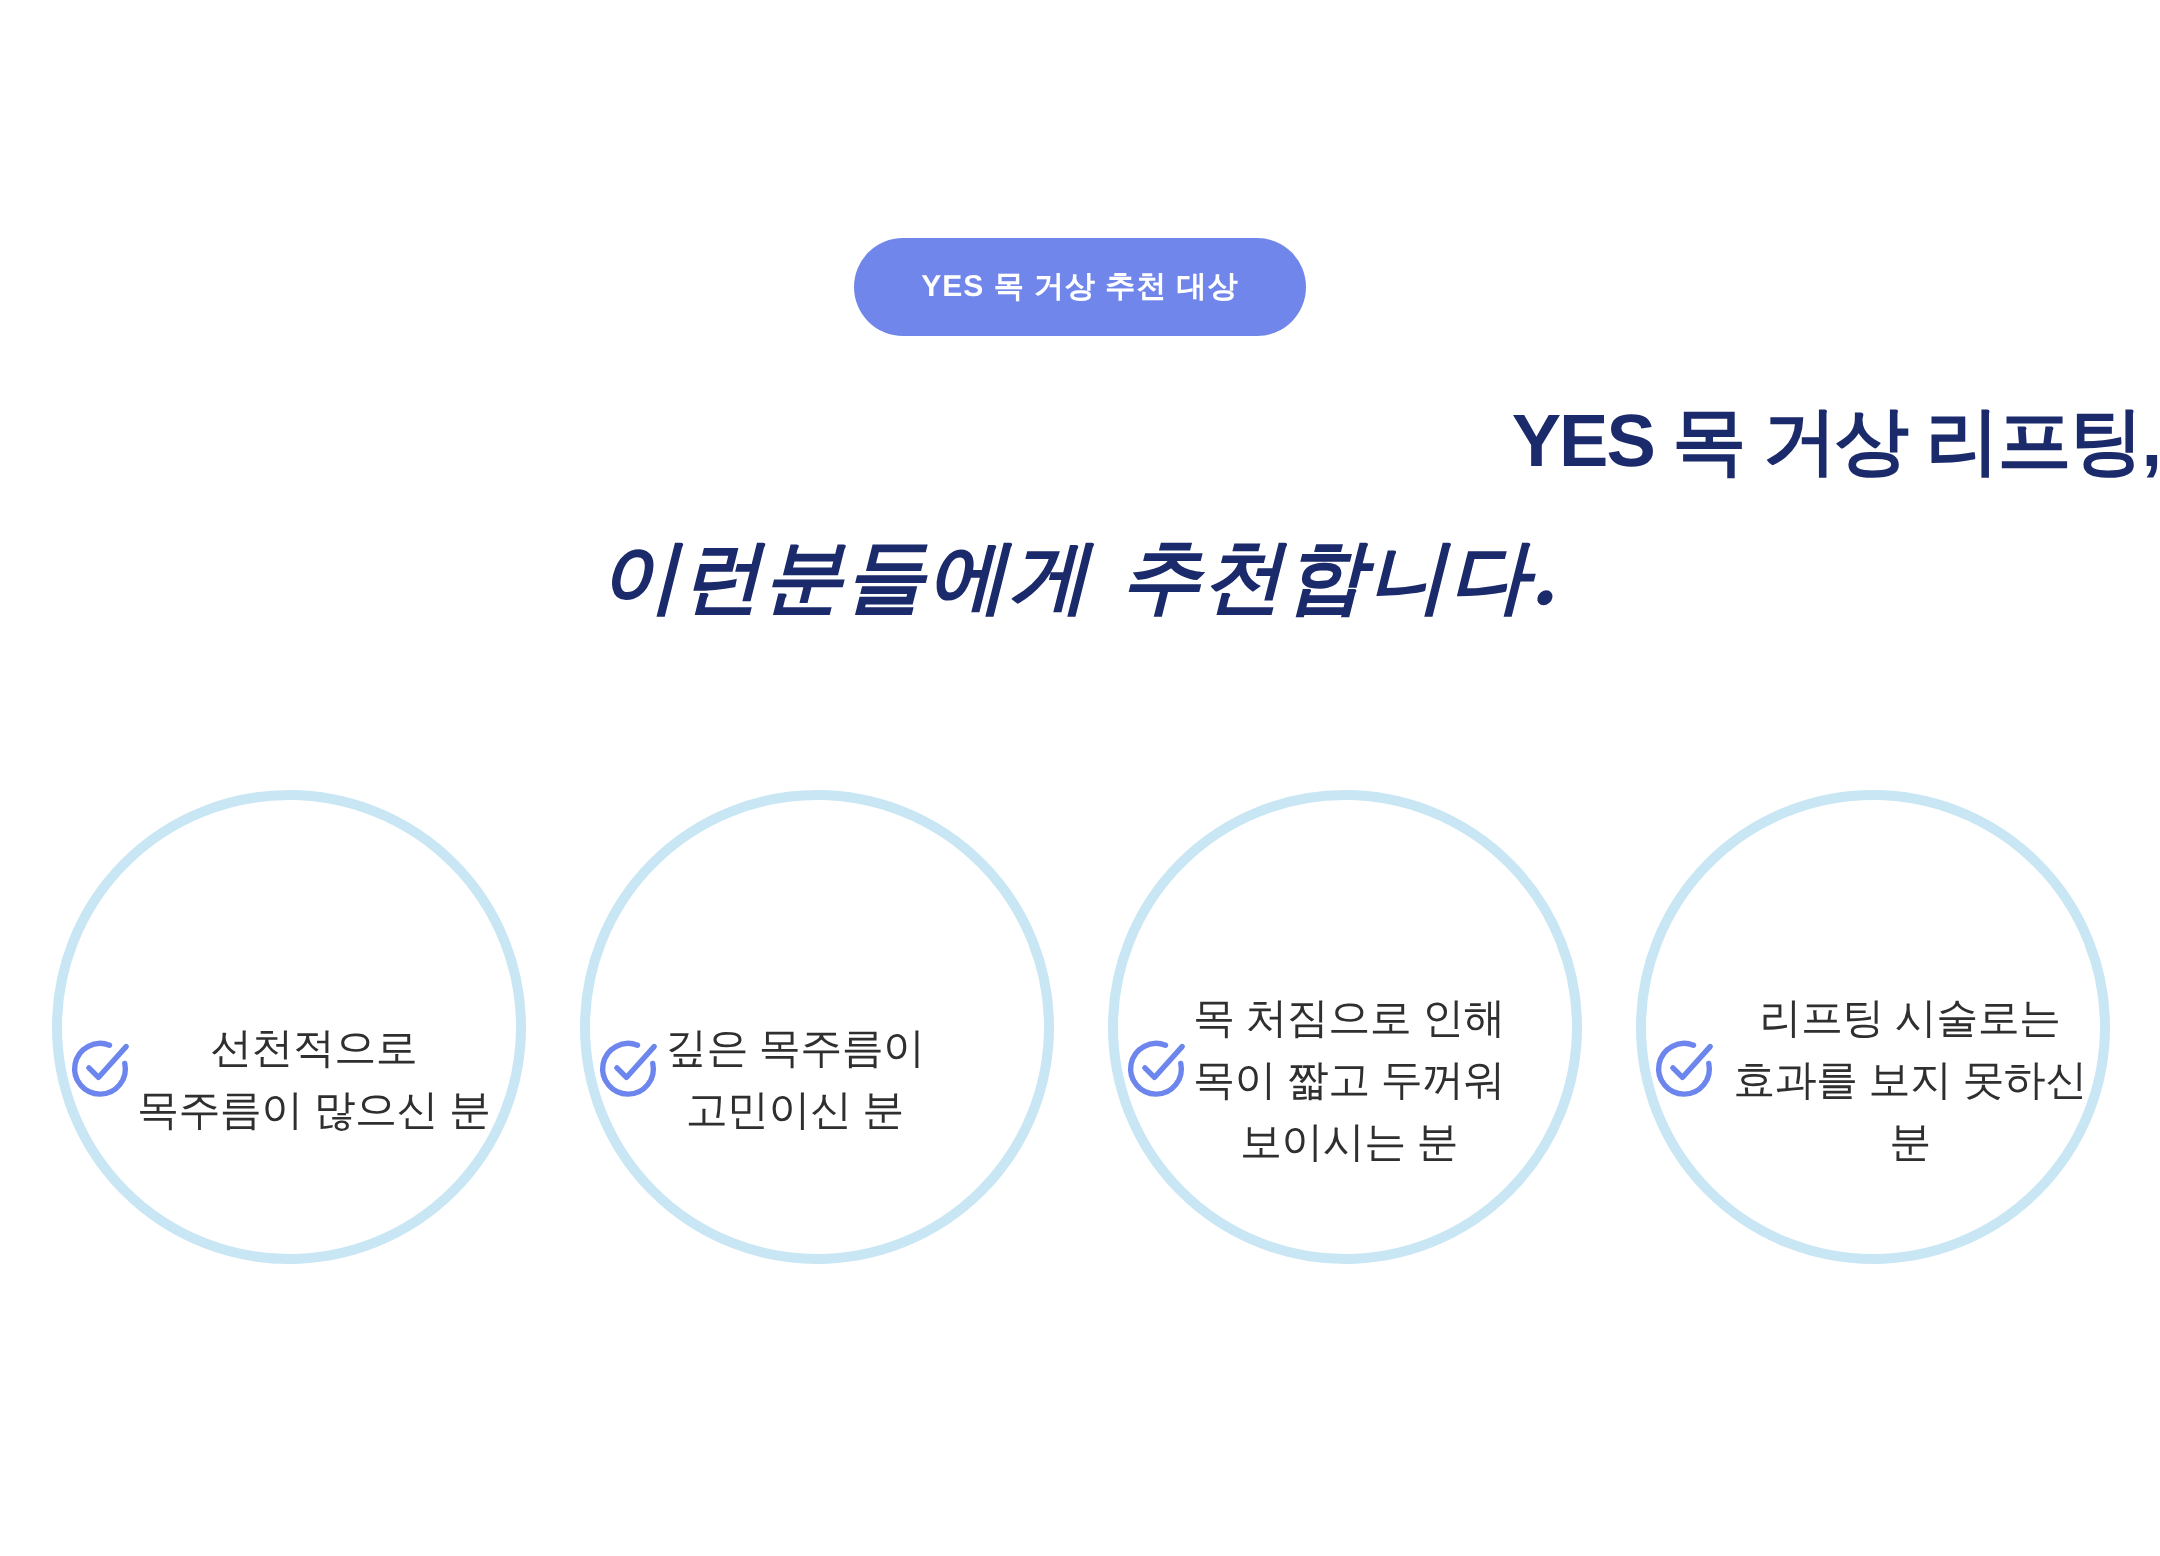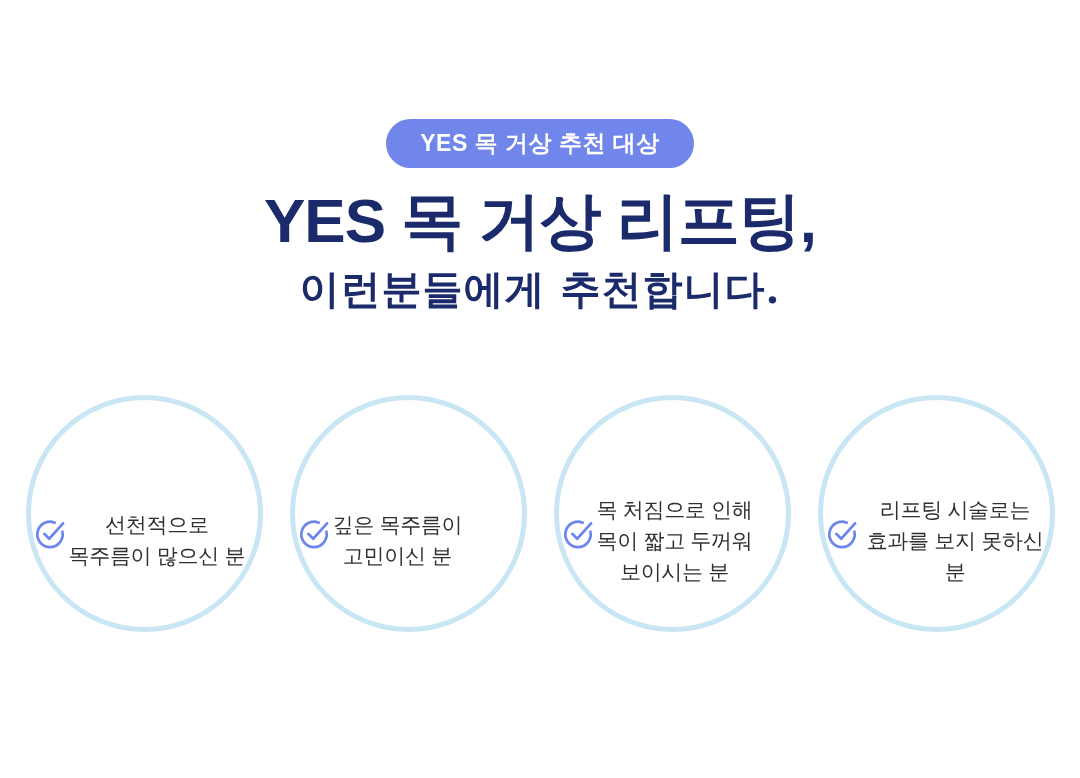--- a/index.html
+++ b/index.html
@@ -24,43 +24,44 @@
     text-align: center;
   }
   .badge {
     display: inline-block;
     height: 49px;
     line-height: 49px;
     padding: 0 34px;
     border-radius: 25px;
     background: var(--badge-bg, #7186ea);
     color: var(--badge-text, #ffffff);
-    font-size: 23px;
+    font-size: 15px;
     font-weight: 700;
     letter-spacing: 0.5px;
   }
   .page-title {
     position: absolute;
     top: 191px;
     left: 0;
     width: 100%;
-    text-align: center;
-    font-size: 62px;
+    text-align: right;
+    font-size: 37px;
     line-height: 60px;
     font-weight: 800;
     letter-spacing: -1px;
     color: var(--heading-color, #1b2a6b);
   }
   .page-subtitle {
     position: absolute;
     top: 258px;
     left: 0;
     width: 100%;
     text-align: center;
     font-family: "DejaVu Serif", "Liberation Serif", serif;
+    font-style: italic;
     font-size: 40px;
     line-height: 62px;
     font-weight: 700;
     letter-spacing: 1px;
     color: var(--heading-color, #1b2a6b);
   }
 
   
   .cards-row {
     position: absolute;

